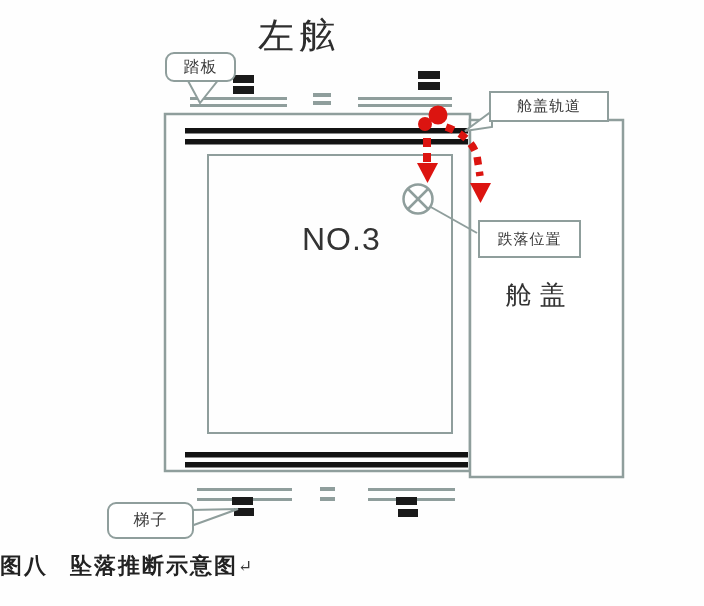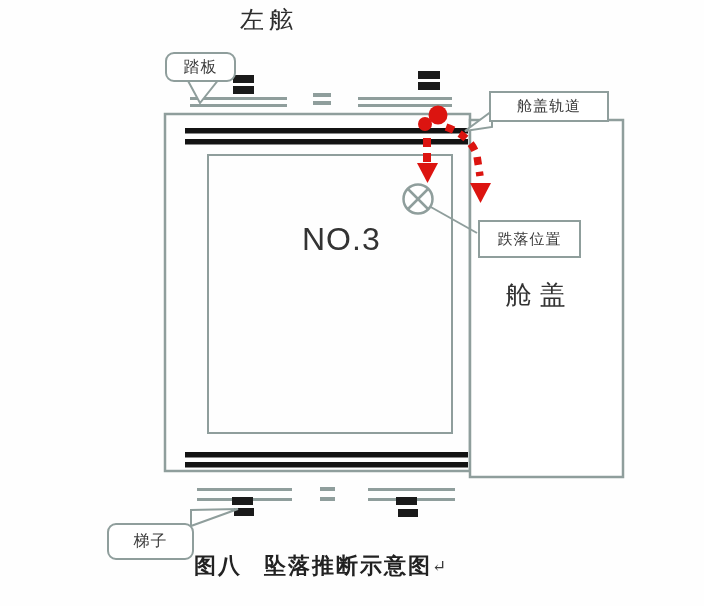--- a/index.html
+++ b/index.html
@@ -11,40 +11,40 @@
   }
   .stage svg{position:absolute;left:0;top:0;}
   .abs{position:absolute;}
   .gbox{
     position:absolute;box-sizing:border-box;background:#fff;
     border:2px solid #8f9e9c;display:flex;align-items:center;justify-content:center;
     font-size:16px;color:#3a3a3a;letter-spacing:1px;text-align:center;
   }
   .rounded{border-radius:9px;}
   .title-port{
-    left:240px;top:4px;width:100px;height:40px;text-align:left;
-    font-size:24px;letter-spacing:5px;color:#2e2e2e;
+    left:240px;top:12px;width:100px;height:40px;text-align:right;
+    font-size:36px;letter-spacing:5px;color:#2e2e2e;
   }
   .hold-label{
     left:302px;top:222px;line-height:34px;font-size:32px;color:#333;
   }
   .hold-label .num{font-family:"Liberation Sans","DejaVu Sans",sans-serif;letter-spacing:1px;}
   .hold-label .cn{letter-spacing:5px;}
   .hatch-label{
     left:470px;top:278px;width:131px;text-align:center;
     font-size:26px;letter-spacing:8px;padding-left:8px;box-sizing:border-box;color:#333;
   }
   .caption{
-    left:0;top:551px;width:640px;text-align:center;
+    left:0;top:551px;width:640px;text-align:left;
     font-size:22px;font-weight:bold;color:#222;letter-spacing:2px;
   }
   .caption .gap{display:inline-block;width:22px;}
   .caption .ret{font-weight:normal;font-size:17px;letter-spacing:0;color:#3a3a3a;vertical-align:1px;}
   .box-tread{left:165px;top:52px;width:71px;height:30px;}
-  .box-ladder{left:107px;top:523px;width:87px;height:37px;}
+  .box-ladder{left:107px;top:502px;width:87px;height:37px;}
   .box-rail{left:489px;top:91px;width:120px;height:31px;font-size:15px;}
   .box-fall{left:478px;top:220px;width:103px;height:38px;font-size:15px;}
 </style>
 </head>
 <body>
 
 <div class="stage">
 
   <svg width="704" height="606" viewBox="0 0 704 606">
 

